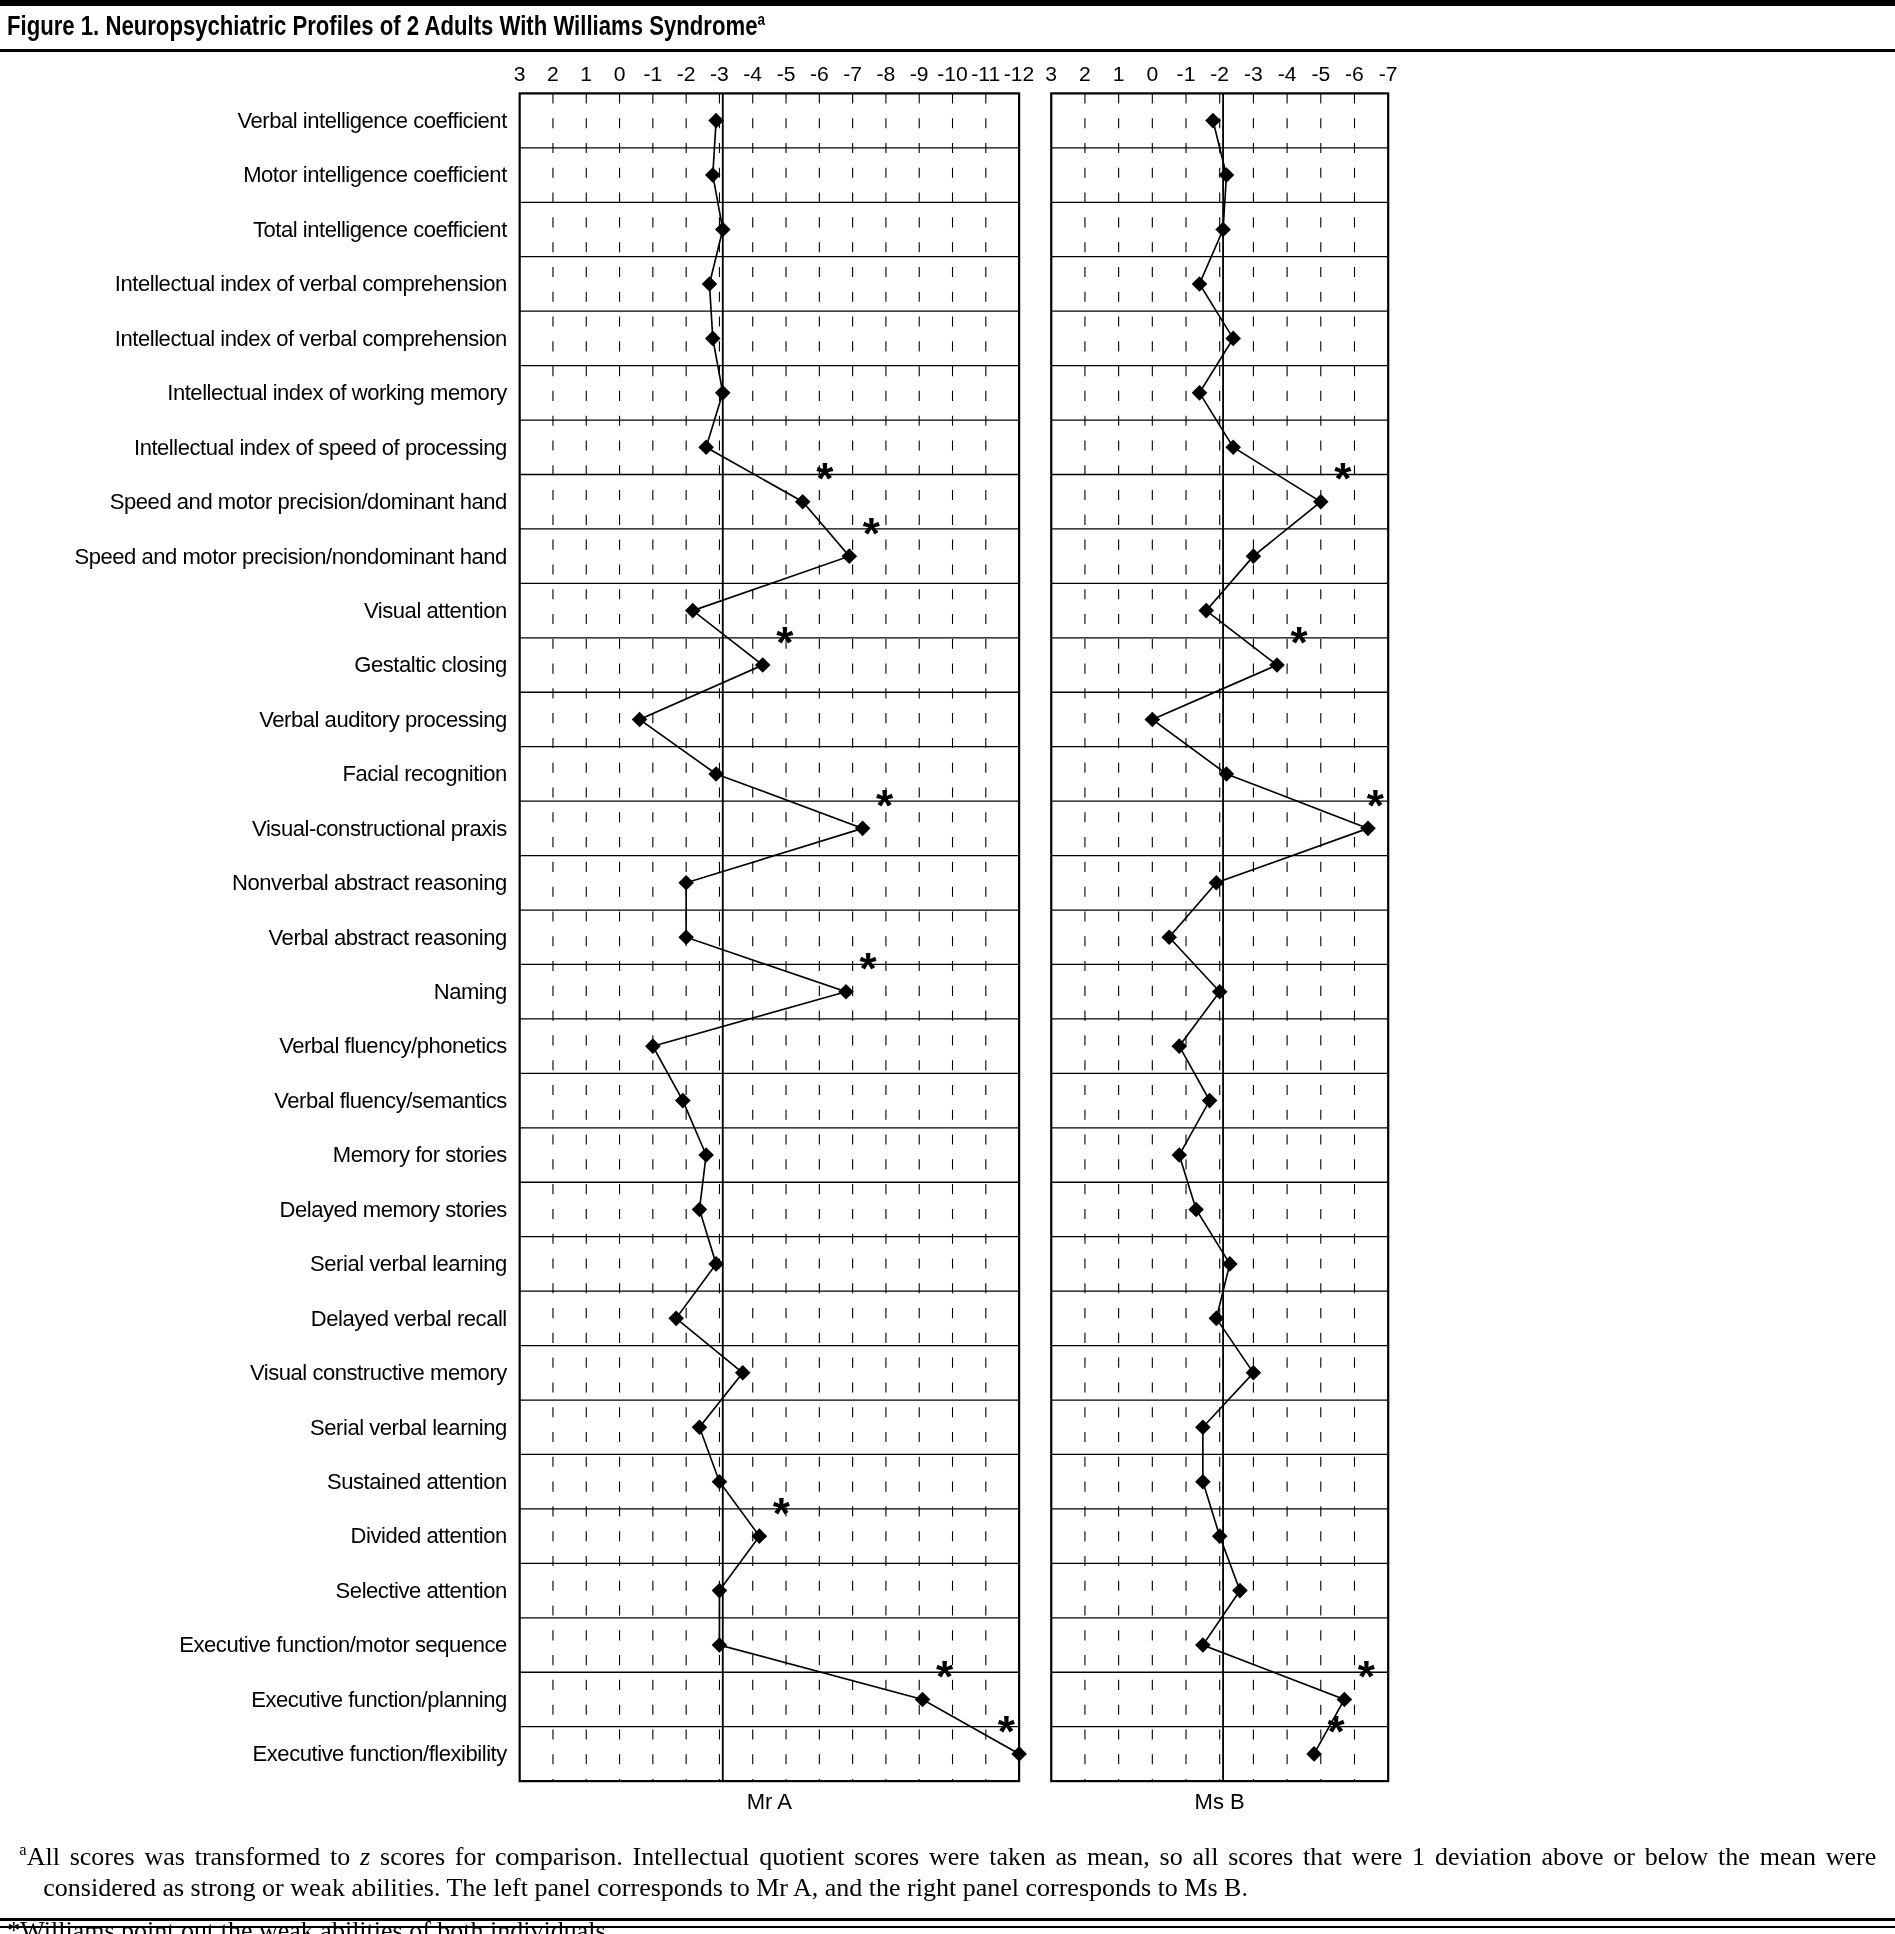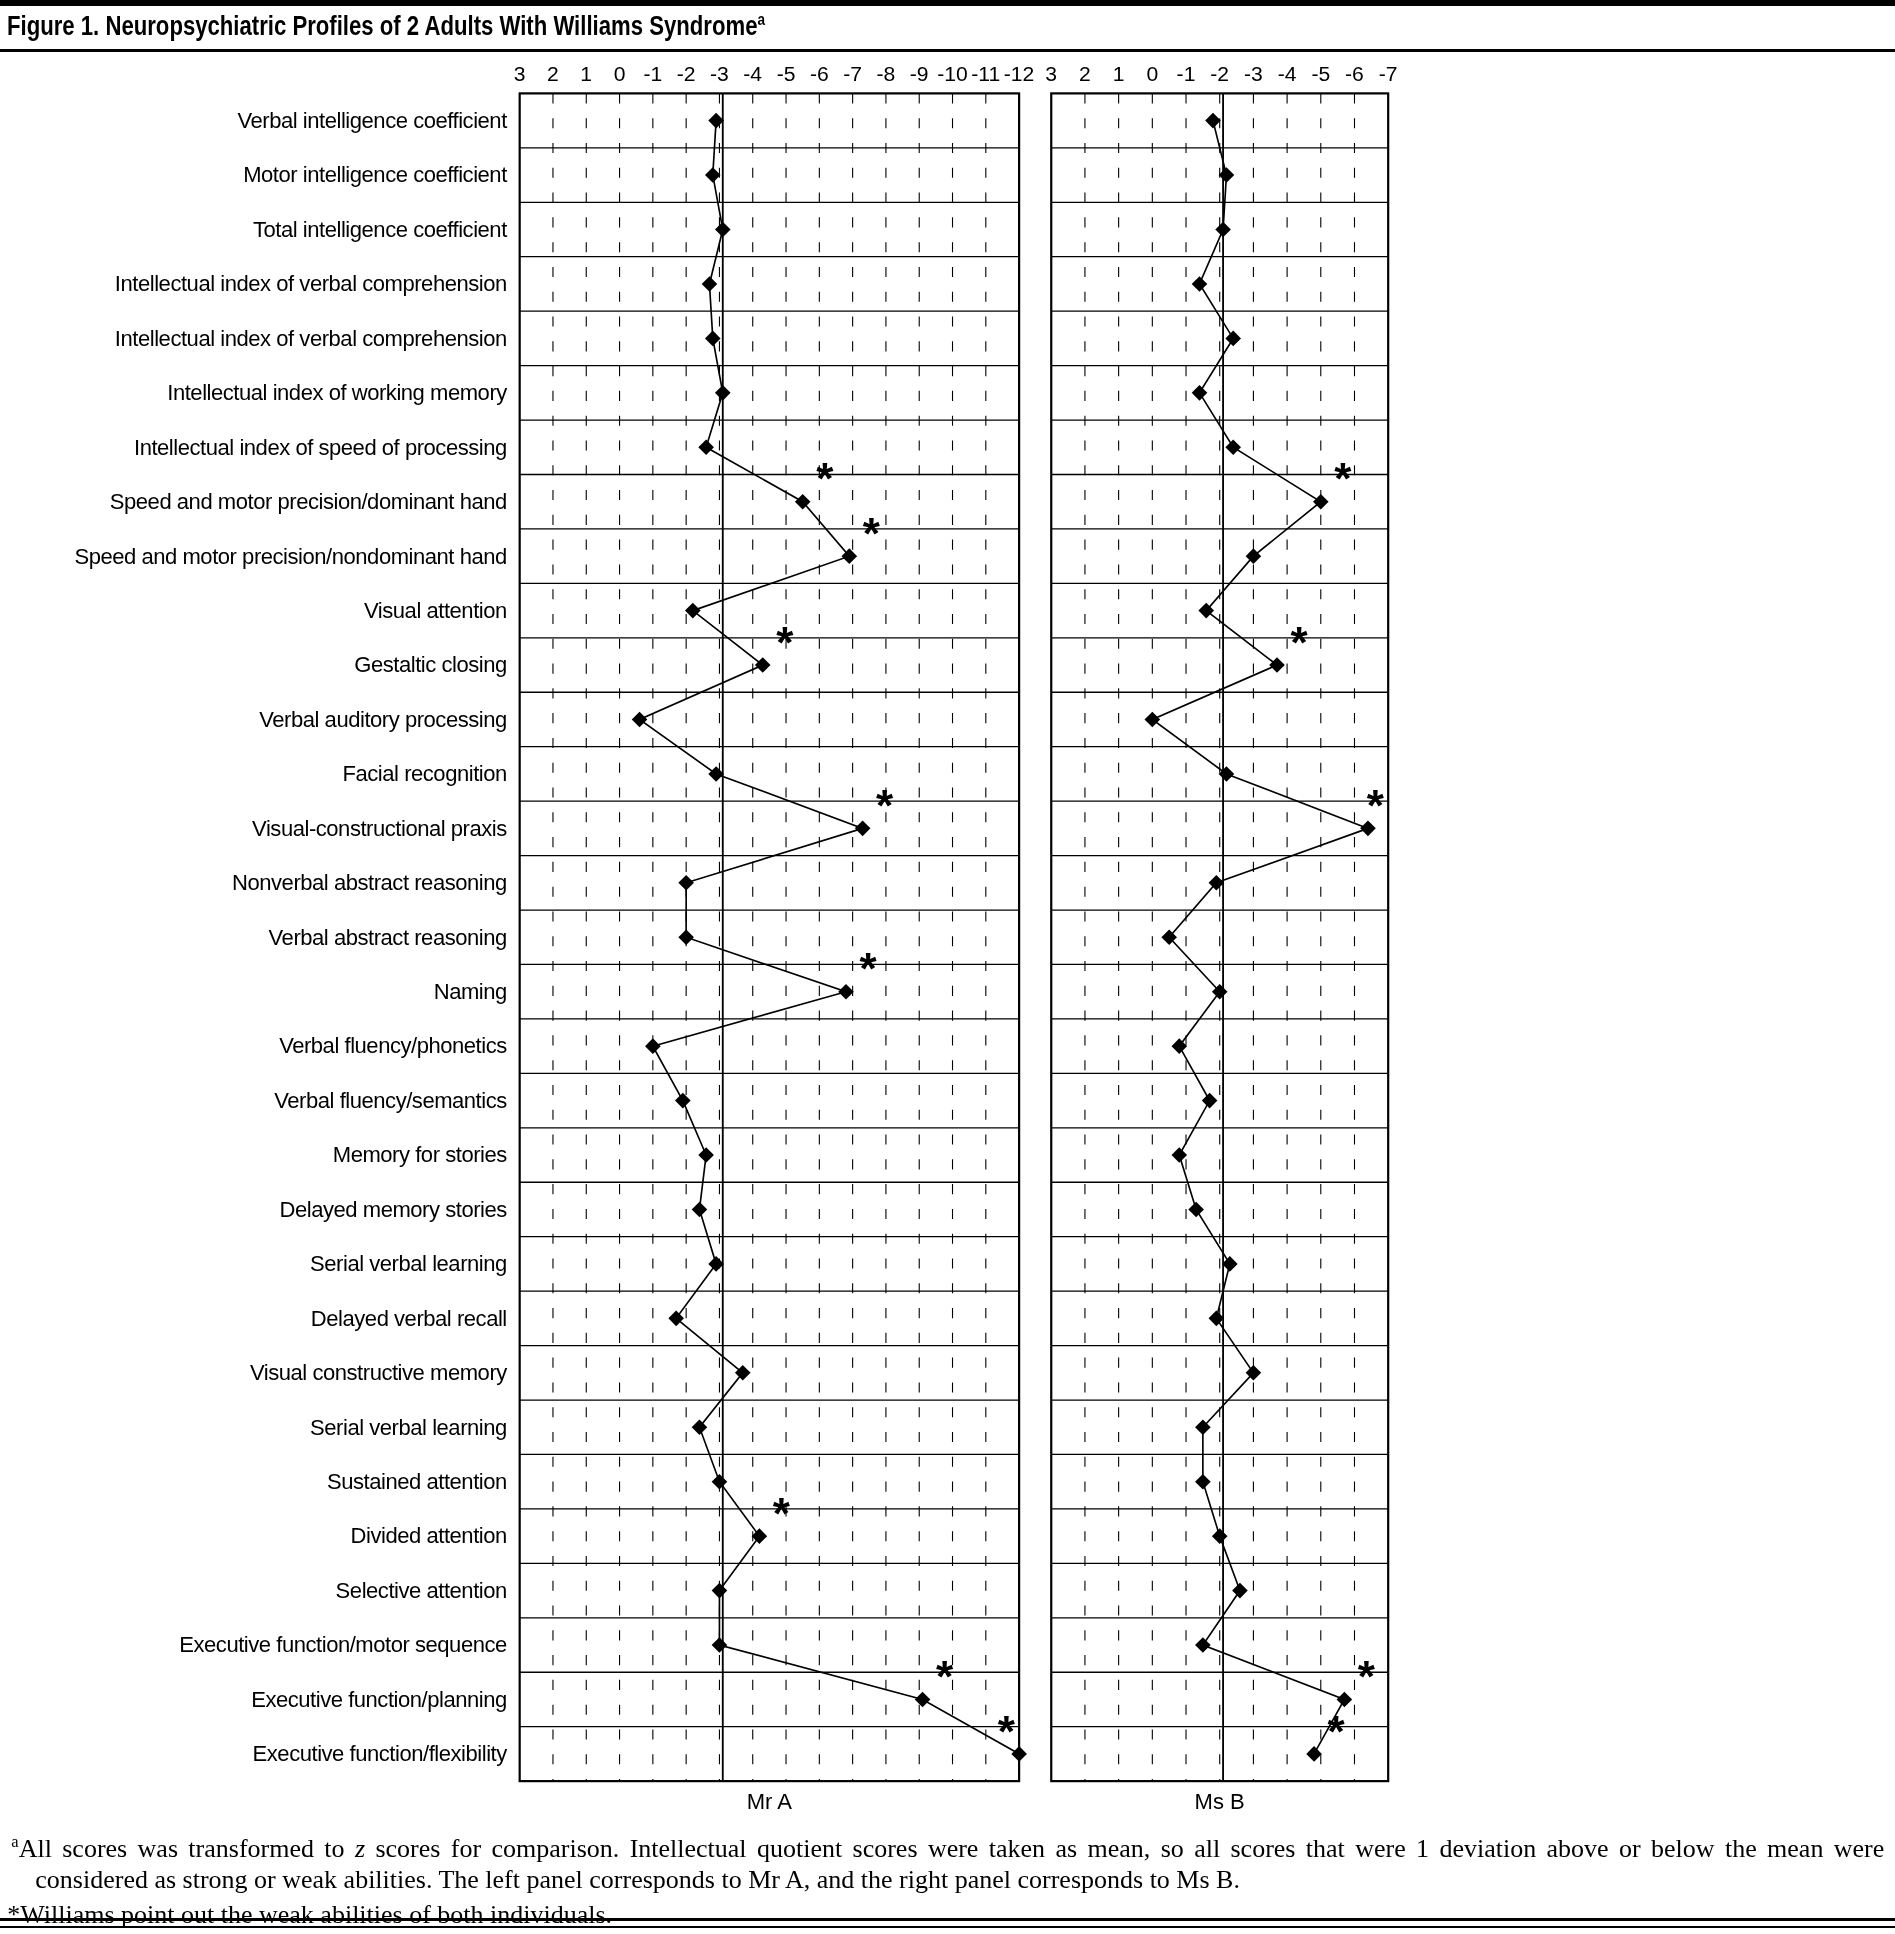--- a/index.html
+++ b/index.html
@@ -3,21 +3,21 @@
 <meta charset="utf-8">
 <style>
   html,body{margin:0;padding:0;background:#fff;}
   body{width:1895px;height:1935px;position:relative;color:#000;font-family:"Liberation Sans",sans-serif;overflow:hidden;}
   .top-bar{position:absolute;top:0;left:0;width:1895px;height:5.5px;background:#000;}
   .title{position:absolute;top:10px;left:7.3px;font-size:27px;font-weight:bold;white-space:nowrap;transform:scaleX(0.82);transform-origin:left top;margin:0;}
   .title sup{font-size:16.5px;}
   .title-rule{position:absolute;top:49px;left:0;width:1895px;height:2.8px;background:#000;}
   #chart{position:absolute;top:53px;left:0;}
   .footnote{position:absolute;top:1822px;left:7.3px;width:1881px;font-family:"Liberation Serif",serif;font-size:26px;line-height:31px;color:#000;}
-  .fn1{margin:4px;text-align:justify;padding-left:24px;text-indent:-24px;}
+  .fn1{margin:12px;text-align:justify;padding-left:24px;text-indent:-24px;}
   .fn1 sup{font-size:16.5px;}
   .fn1 .z{font-style:italic;}
   .fn2{margin:0;}
   .rule-a{position:absolute;top:1918px;left:0;width:1895px;height:2.8px;background:#000;}
   .rule-b{position:absolute;top:1926px;left:0;width:1895px;height:1.8px;background:#000;}
 </style>
 </head>
 <body>
 
 <div class="top-bar"></div>

